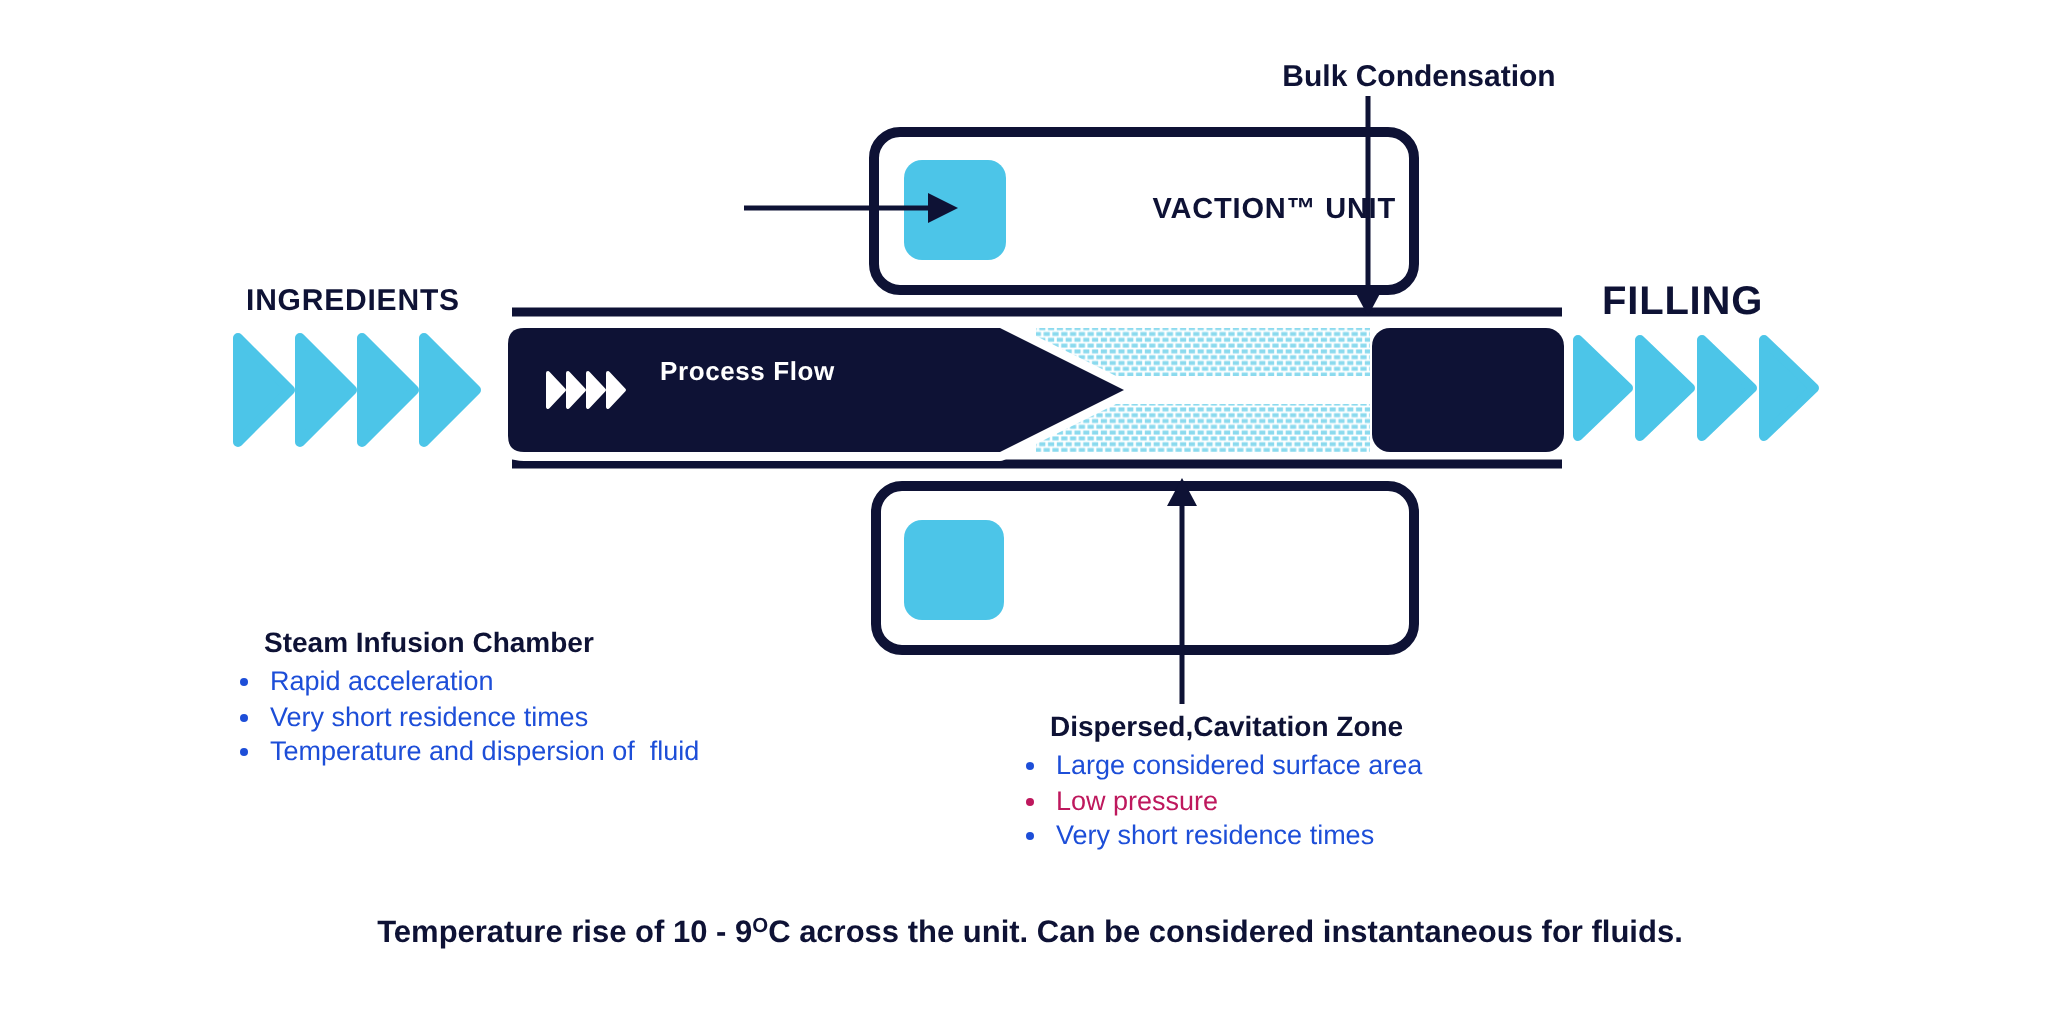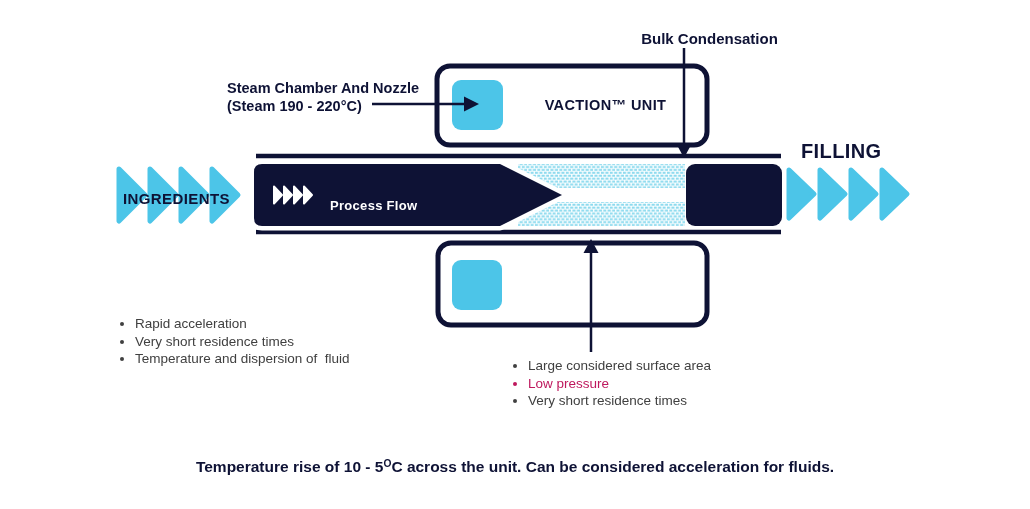--- a/index.html
+++ b/index.html
@@ -5,36 +5,36 @@
   html,body { margin:0; padding:0; background:#ffffff; }
   .canvas {
     position:relative; width:1030px; height:509px; background:#ffffff;
     font-family:"Liberation Sans", sans-serif; overflow:hidden;
   }
   svg.diagram { position:absolute; left:0; top:0; }
   .lbl {
     position:absolute; color:#0e1235; font-weight:bold;
     font-family:"Liberation Sans", sans-serif; white-space:nowrap;
   }
-  .lbl-ingredients { left:123px; top:142px; font-size:15px; letter-spacing:.4px;margin-top:48px; }
+  .lbl-ingredients { left:123px; top:142px; font-size:15px; letter-spacing:.4px; }
   .lbl-filling { left:801px; top:140px; font-size:20px; letter-spacing:.4px; }
   .lbl-bulk { left:690px; top:30px; font-size:15px; transform:translateX(-50%);padding-left:39px; }
   .lbl-steam { left:227px; top:80px; font-size:14.5px; line-height:17.5px; }
-  .lbl-vaction { left:513px; top:97px; width:185px; text-align:center; font-size:14.5px; letter-spacing:.4px; }
-  .lbl-processflow { left:330px; top:198px; font-size:13px; color:#ffffff; letter-spacing:.3px; }
+  .lbl-vaction { left:513px; top:97px; width:185px; text-align:right; font-size:14.5px; letter-spacing:.4px; }
+  .lbl-processflow { left:330px; top:178px; font-size:13px; color:#ffffff; letter-spacing:.3px; }
   .panel { position:absolute; }
   .panel-steam-infusion { left:118px; top:313px; }
   .panel-cavitation { left:511px; top:355px; }
   .panel h3 {
     margin:0 0 3px 14px; font-size:14px; color:#0e1235; font-weight:bold;
     font-family:"Liberation Sans", sans-serif; white-space:nowrap;
   }
   .panel ul { margin:2px 0 0 0; padding-left:17px; list-style:disc; }
   .panel li {
-    font-size:13.5px; color:#404040; line-height:17.5px; white-space:pre;
+    font-size:13.5px; color:#1d4ed8; line-height:17.5px; white-space:pre;
   }
   .panel li.highlight { color:#be185d; }
   .footer {
     position:absolute; left:0; top:458px; width:100%; text-align:center;
     font-size:15.5px; font-weight:bold; color:#0e1235;
   }
   .footer .sup { font-size:66%; position:relative; top:-0.45em; font-weight:bold; }
 </style>
 </head>
 <body>
@@ -99,46 +99,44 @@
     </g>
 
     <g>
       <line x1="591" y1="352" x2="591" y2="252" stroke="#0e1235" stroke-width="2.5"></line>
       <path d="M583.5,253 L598.5,253 L591,239 Z" fill="#0e1235"></path>
     </g>
   </svg>
 
   <div class="lbl lbl-bulk">Bulk Condensation</div>
 
-  <div class="lbl lbl-steam">
-    <div>Steam Chamber And Nozzle</div>
-    <div>(Steam 190 - 220°C)</div>
-  </div>
 
   <div class="lbl lbl-vaction">VACTION™ UNIT</div>
 
   <div class="lbl lbl-ingredients">INGREDIENTS</div>
 
   <div class="lbl lbl-filling">FILLING</div>
 
   <div class="lbl lbl-processflow">Process Flow</div>
 
   <div class="panel panel-steam-infusion">
+    <h3>Steam Infusion Chamber</h3>
     <ul>
       <li>Rapid acceleration</li>
       <li>Very short residence times</li>
       <li>Temperature and dispersion of  fluid</li>
     </ul>
   </div>
 
   <div class="panel panel-cavitation">
+    <h3>Dispersed,Cavitation Zone</h3>
     <ul>
       <li>Large considered surface area</li>
       <li class="highlight">Low pressure</li>
       <li>Very short residence times</li>
     </ul>
   </div>
 
   <div class="footer">
-    <span>Temperature rise of 10 - 5</span><span class="sup">O</span><span>C across the unit. Can be considered acceleration for fluids.</span>
+    <span>Temperature rise of 10 - 9</span><span class="sup">O</span><span>C across the unit. Can be considered instantaneous for fluids.</span>
   </div>
 
 </div>
 
 </body></html>

